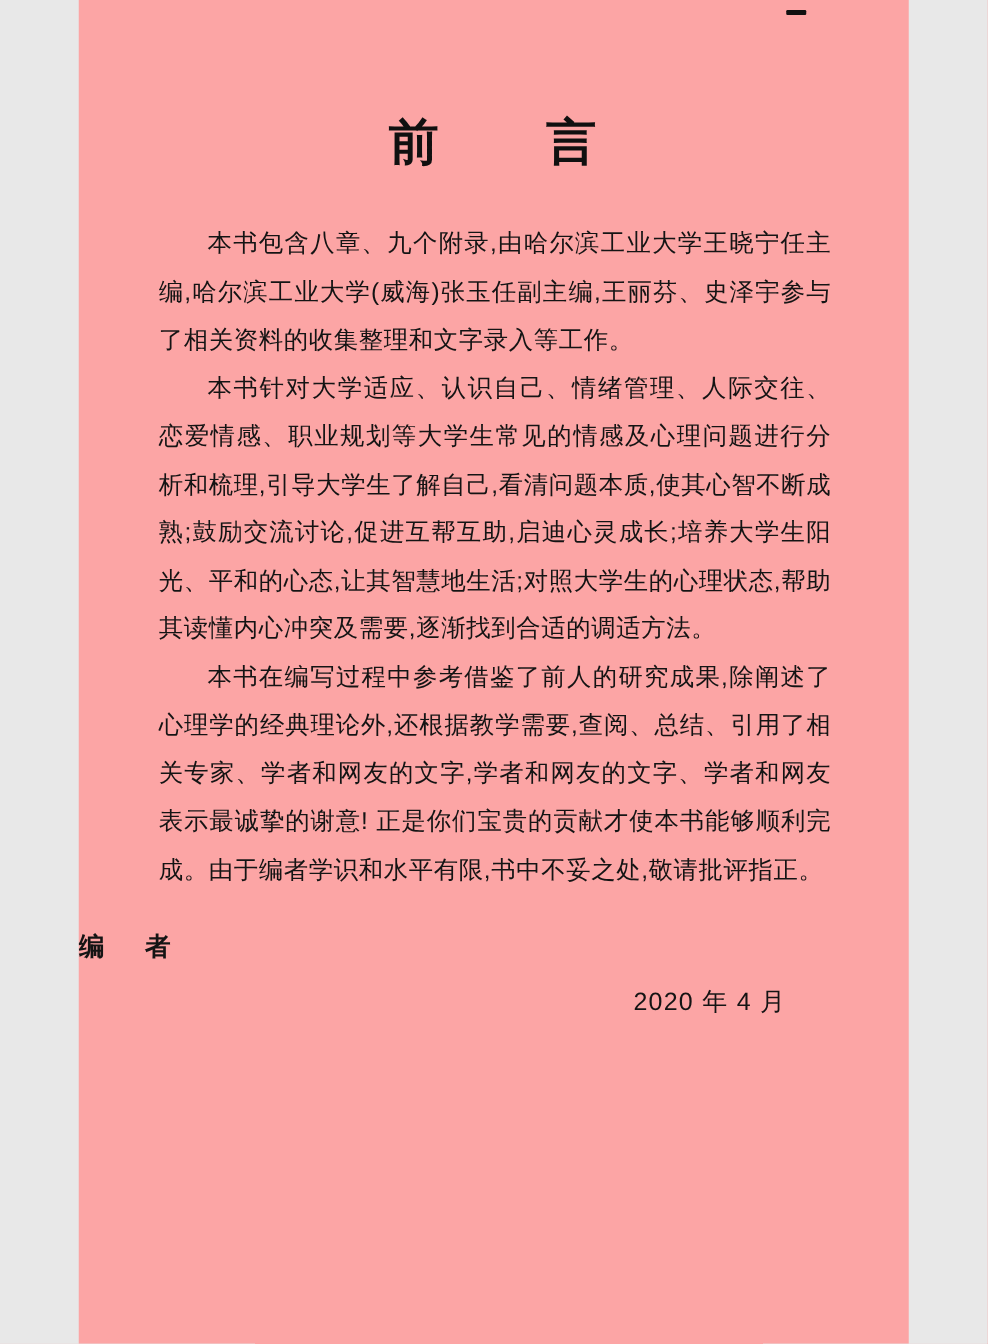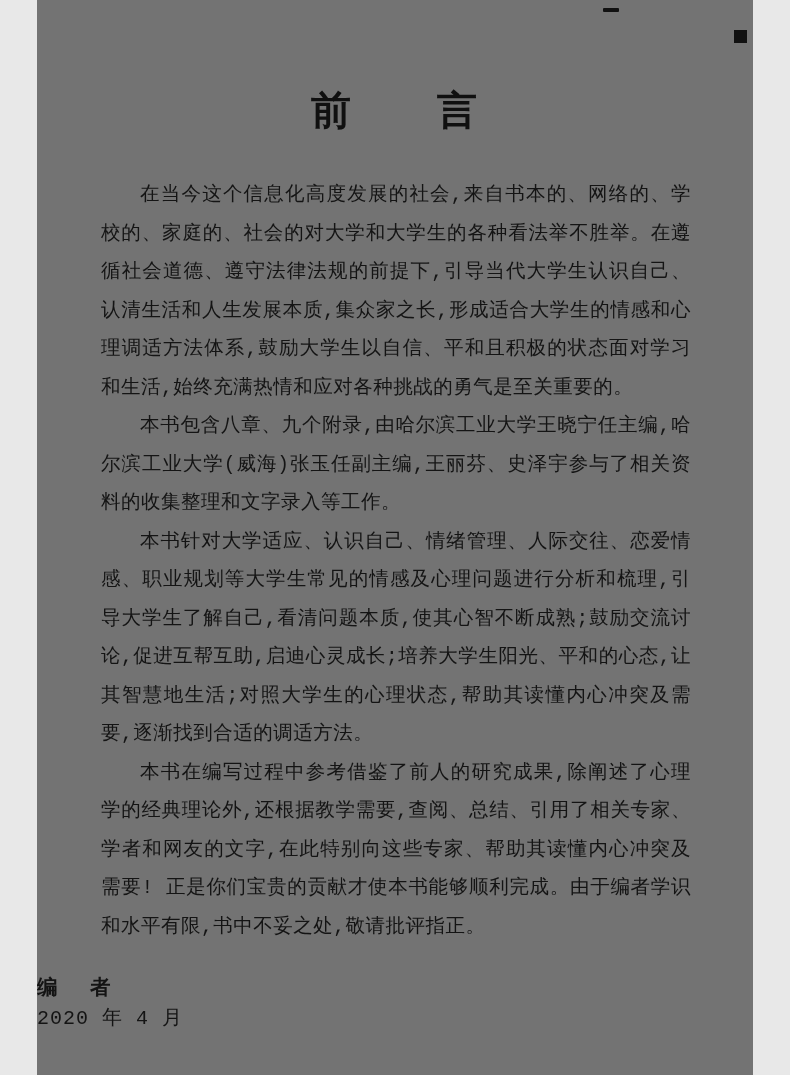--- a/index.html
+++ b/index.html
@@ -2,26 +2,26 @@
 <html><head>
 <meta charset="utf-8">
 <style>
   html, body {
     margin: 0;
     padding: 0;
     background: #e8e8e8;
   }
   .page {
     position: relative;
-    width: 716px;
+    width: 664px;
     height: 1075px;
     margin: 0 auto;
-    background: #737373;
+    background: #fca5a5;
     overflow: hidden;
-    font-family: Liberation Mono, monospace;
+    font-family: Liberation Sans, sans-serif;
     color: #141414;
   }
   
   .artifact-dash {
     position: absolute;
     top: 8px;
     left: 566px;
     width: 16px;
     height: 4px;
     background: #111;
@@ -61,42 +61,43 @@
   }
   .signature {
     text-align: left;
     margin-right: 124px;
     font-size: 20.5px;
     font-weight: bold;
     letter-spacing: 6px;
     line-height: 30px;
   }
   .date {
-    text-align: left;
+    text-align: right;
     margin-right: 98px;
+    margin-top: 14px;
     font-size: 20px;
     letter-spacing: 1px;
     line-height: 30px;
+    padding-left: 35px;
   }
 </style>
 </head>
 <body>
 
 <div class="page">
 
   <div class="artifact-dash"></div>
   <div class="artifact-square"></div>
 
   <h1 class="title">前　　言</h1>
 
   <div class="content">
-    <p>在当今这个信息化高度发展的社会,来自书本的、网络的、学校的、家庭的、社会的对大学和大学生的各种看法举不胜举。在遵循社会道德、遵守法律法规的前提下,引导当代大学生认识自己、认清生活和人生发展本质,集众家之长,形成适合大学生的情感和心理调适方法体系,鼓励大学生以自信、平和且积极的状态面对学习和生活,始终充满热情和应对各种挑战的勇气是至关重要的。</p>
     <p>本书包含八章、九个附录,由哈尔滨工业大学王晓宁任主编,哈尔滨工业大学(威海)张玉任副主编,王丽芬、史泽宇参与了相关资料的收集整理和文字录入等工作。</p>
     <p>本书针对大学适应、认识自己、情绪管理、人际交往、恋爱情感、职业规划等大学生常见的情感及心理问题进行分析和梳理,引导大学生了解自己,看清问题本质,使其心智不断成熟;鼓励交流讨论,促进互帮互助,启迪心灵成长;培养大学生阳光、平和的心态,让其智慧地生活;对照大学生的心理状态,帮助其读懂内心冲突及需要,逐渐找到合适的调适方法。</p>
-    <p>本书在编写过程中参考借鉴了前人的研究成果,除阐述了心理学的经典理论外,还根据教学需要,查阅、总结、引用了相关专家、学者和网友的文字,在此特别向这些专家、帮助其读懂内心冲突及需要! 正是你们宝贵的贡献才使本书能够顺利完成。由于编者学识和水平有限,书中不妥之处,敬请批评指正。</p>
+    <p>本书在编写过程中参考借鉴了前人的研究成果,除阐述了心理学的经典理论外,还根据教学需要,查阅、总结、引用了相关专家、学者和网友的文字,学者和网友的文字、学者和网友表示最诚挚的谢意! 正是你们宝贵的贡献才使本书能够顺利完成。由于编者学识和水平有限,书中不妥之处,敬请批评指正。</p>
   </div>
 
   <div class="sign-block">
     <div class="signature">编　者</div>
     <div class="date">2020 年 4 月</div>
   </div>
 
 </div>
 
 </body></html>

